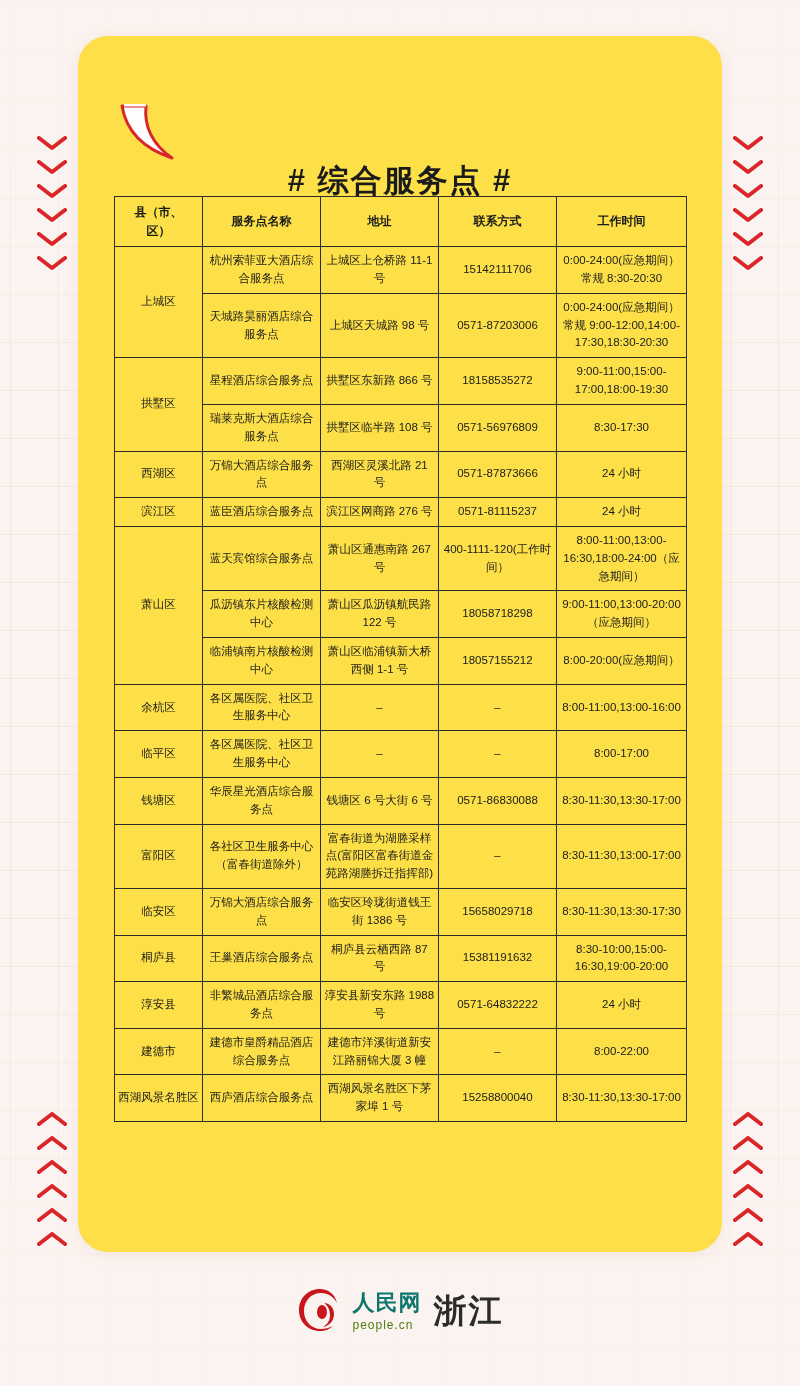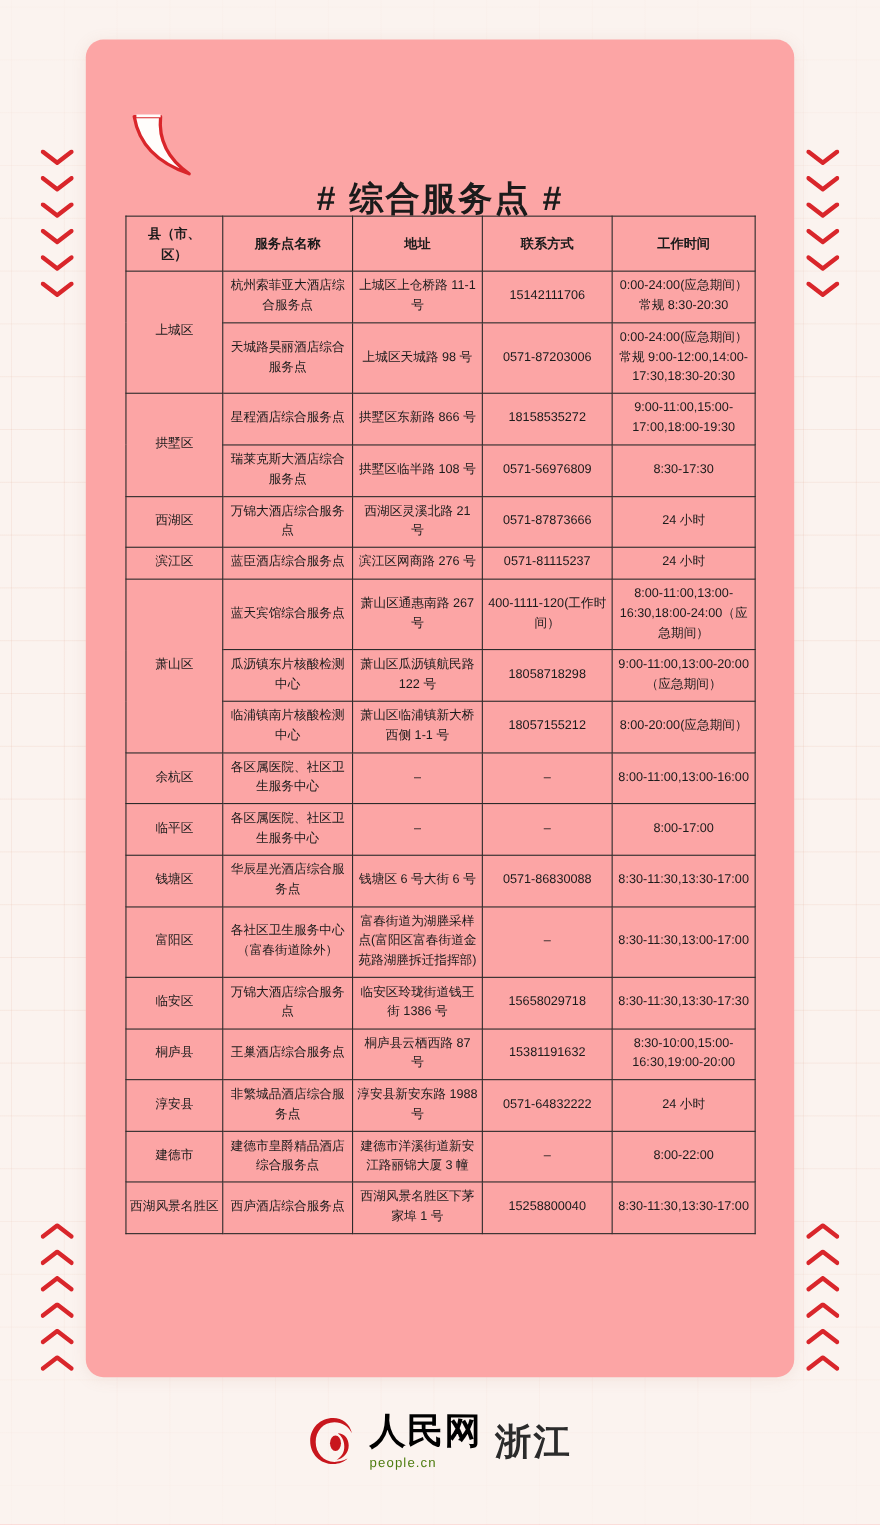--- a/index.html
+++ b/index.html
@@ -51,22 +51,22 @@
   .chev-left-bot  { left: 30px;  top: 1112px; }
   .chev-right-bot { right: 30px; top: 1112px; }
 
   
   .card {
     position: absolute;
     left: 78px;
     top: 36px;
     width: 644px;
     height: 1216px;
-    background: #fca5a5;
-    border-radius: 16px;
+    background: #fde047;
+    border-radius: 30px;
     box-shadow: 0 2px 14px rgba(180,120,100,0.10);
   }
 
   
   .bubble-wrap {
     position: absolute;
     left: 76px;
     top: 30px;
     width: 200px;
     height: 128px;
@@ -158,25 +158,24 @@
     width: 46px;
     height: 50px;
   }
   .logo-text-block {
     display: flex;
     flex-direction: column;
     align-items: flex-start;
     line-height: 1;
   }
   .logo-cn {
-    font-size: 33px;
+    font-size: 22px;
     font-weight: bold;
-    color: #000000;
+    color: #0f766e;
     letter-spacing: 1px;
-    font-family: Liberation Serif, serif;
   }
   .logo-en {
     font-size: 12px;
     color: #4d7c0f;
     letter-spacing: 1px;
     margin-top: 5px;
   }
   .logo-prov {
     font-size: 33px;
     font-weight: bold;

